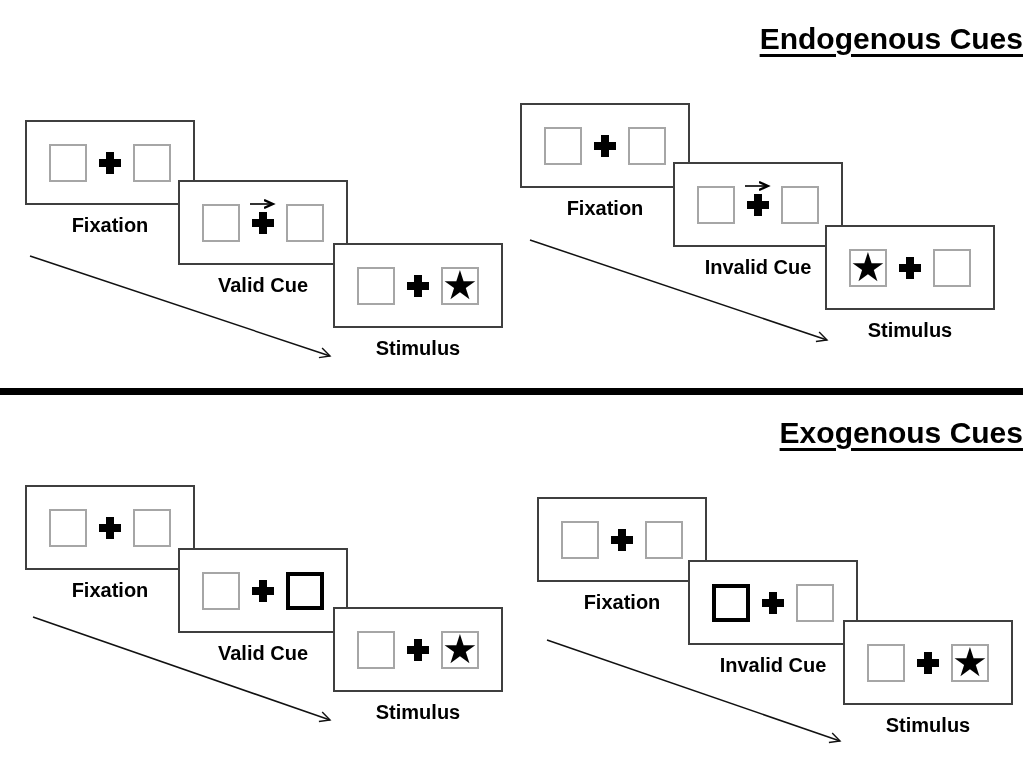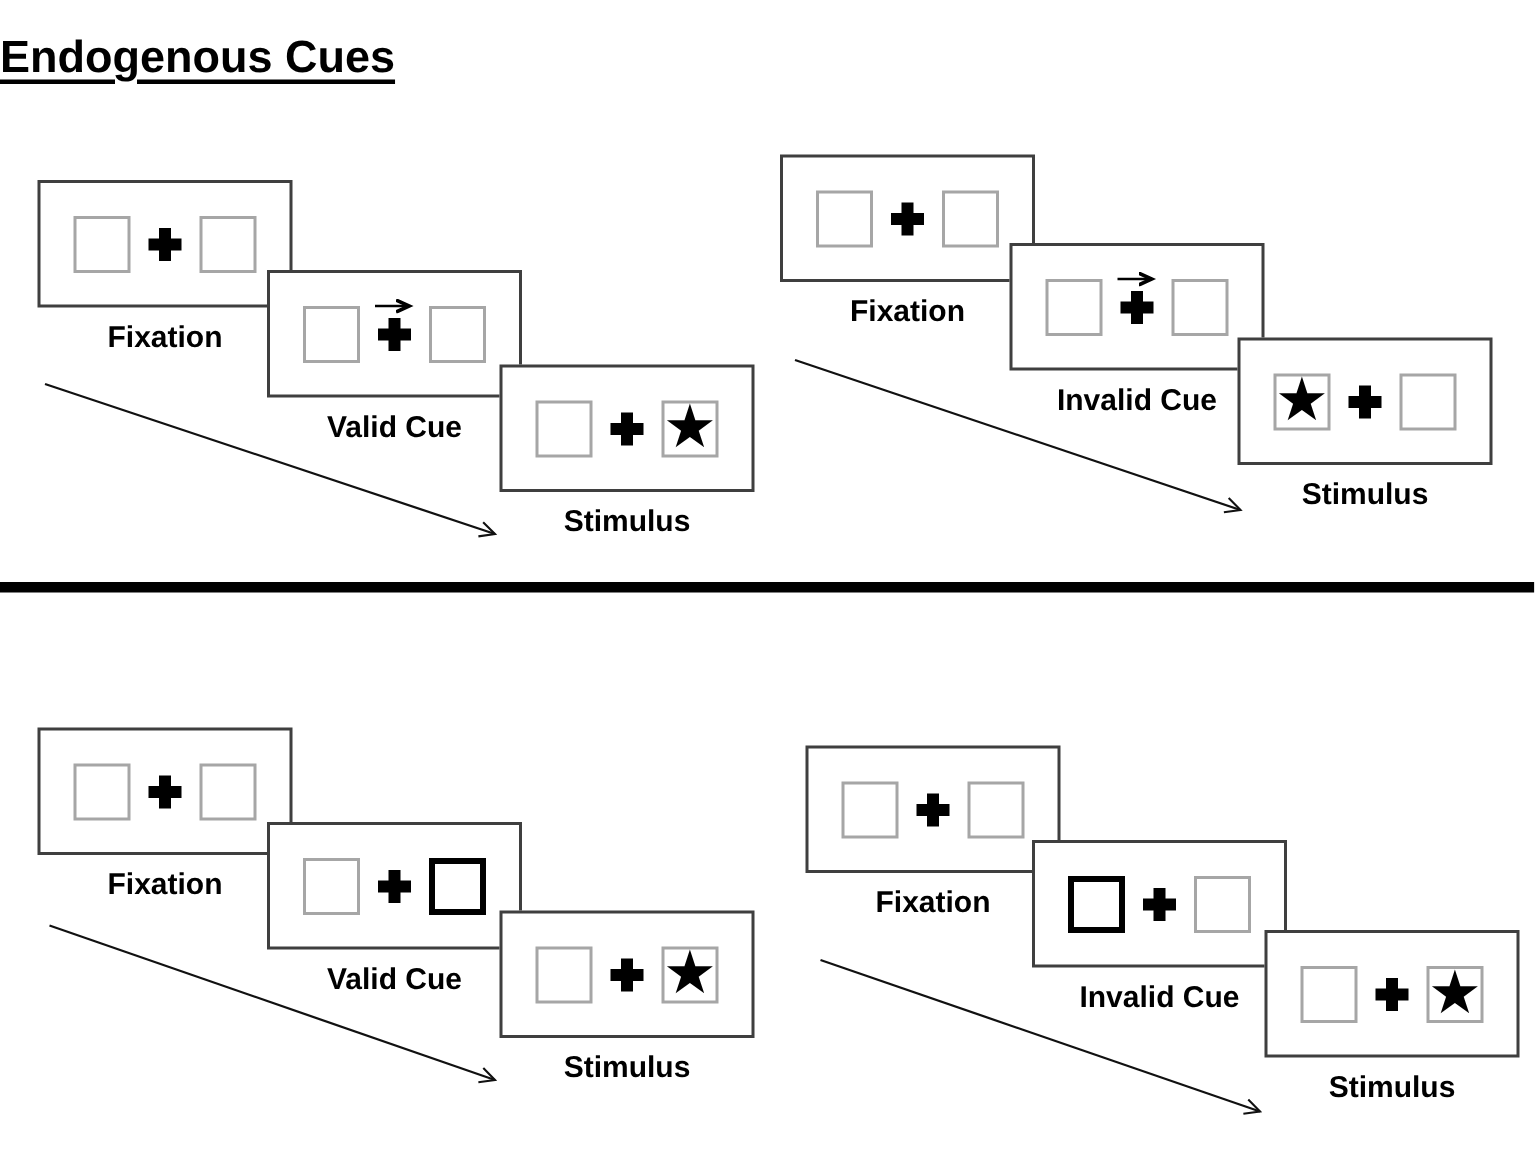--- a/index.html
+++ b/index.html
@@ -1,21 +1,21 @@
 <!DOCTYPE html>
 <html><head>
 <meta charset="utf-8">
 <style>
   html,body{margin:0;padding:0;background:#fff;}
   #canvas{
     position:relative;width:1023px;height:767px;background:#ffffff;
     font-family:"Liberation Sans",sans-serif;color:#000;overflow:hidden;
   }
   .section-title{
-    position:absolute;left:0;width:1023px;text-align:left;
+    position:absolute;left:0;width:1023px;text-align:right;
     font-size:30px;font-weight:bold;
   }
   .section-title span{
     text-decoration:underline;text-decoration-thickness:3px;text-underline-offset:5px;
   }
   #title-endo{top:22px;}
   #title-exo{top:416px;}
   .divider{position:absolute;left:0;top:388px;width:1023px;height:7px;background:#000;}
   .flow-arrows{position:absolute;left:0;top:0;z-index:0;pointer-events:none;}
   .panel{position:absolute;width:170px;z-index:1;}
@@ -43,20 +43,23 @@
 </style>
 </head>
 <body>
 
 <div id="canvas">
 
   <div class="section-title" id="title-endo">
     <span>Endogenous Cues</span>
   </div>
   <div class="divider"></div>
+  <div class="section-title" id="title-exo">
+    <span>Exogenous Cues</span>
+  </div>
 
   <svg class="flow-arrows" width="1023" height="767">
     <defs>
       <marker id="flowhead" markerUnits="userSpaceOnUse" markerWidth="18" markerHeight="18" refX="13" refY="8" orient="auto">
         <path d="M3,3 L13,8 L3,13" fill="none" stroke="#111" stroke-width="1.4"></path>
       </marker>
     </defs>
     <line x1="30" y1="256" x2="330" y2="356" stroke="#111" stroke-width="1.5" marker-end="url(#flowhead)"></line>
     <line x1="530" y1="240" x2="827" y2="340" stroke="#111" stroke-width="1.5" marker-end="url(#flowhead)"></line>
     <line x1="33" y1="617" x2="330" y2="720" stroke="#111" stroke-width="1.5" marker-end="url(#flowhead)"></line>

